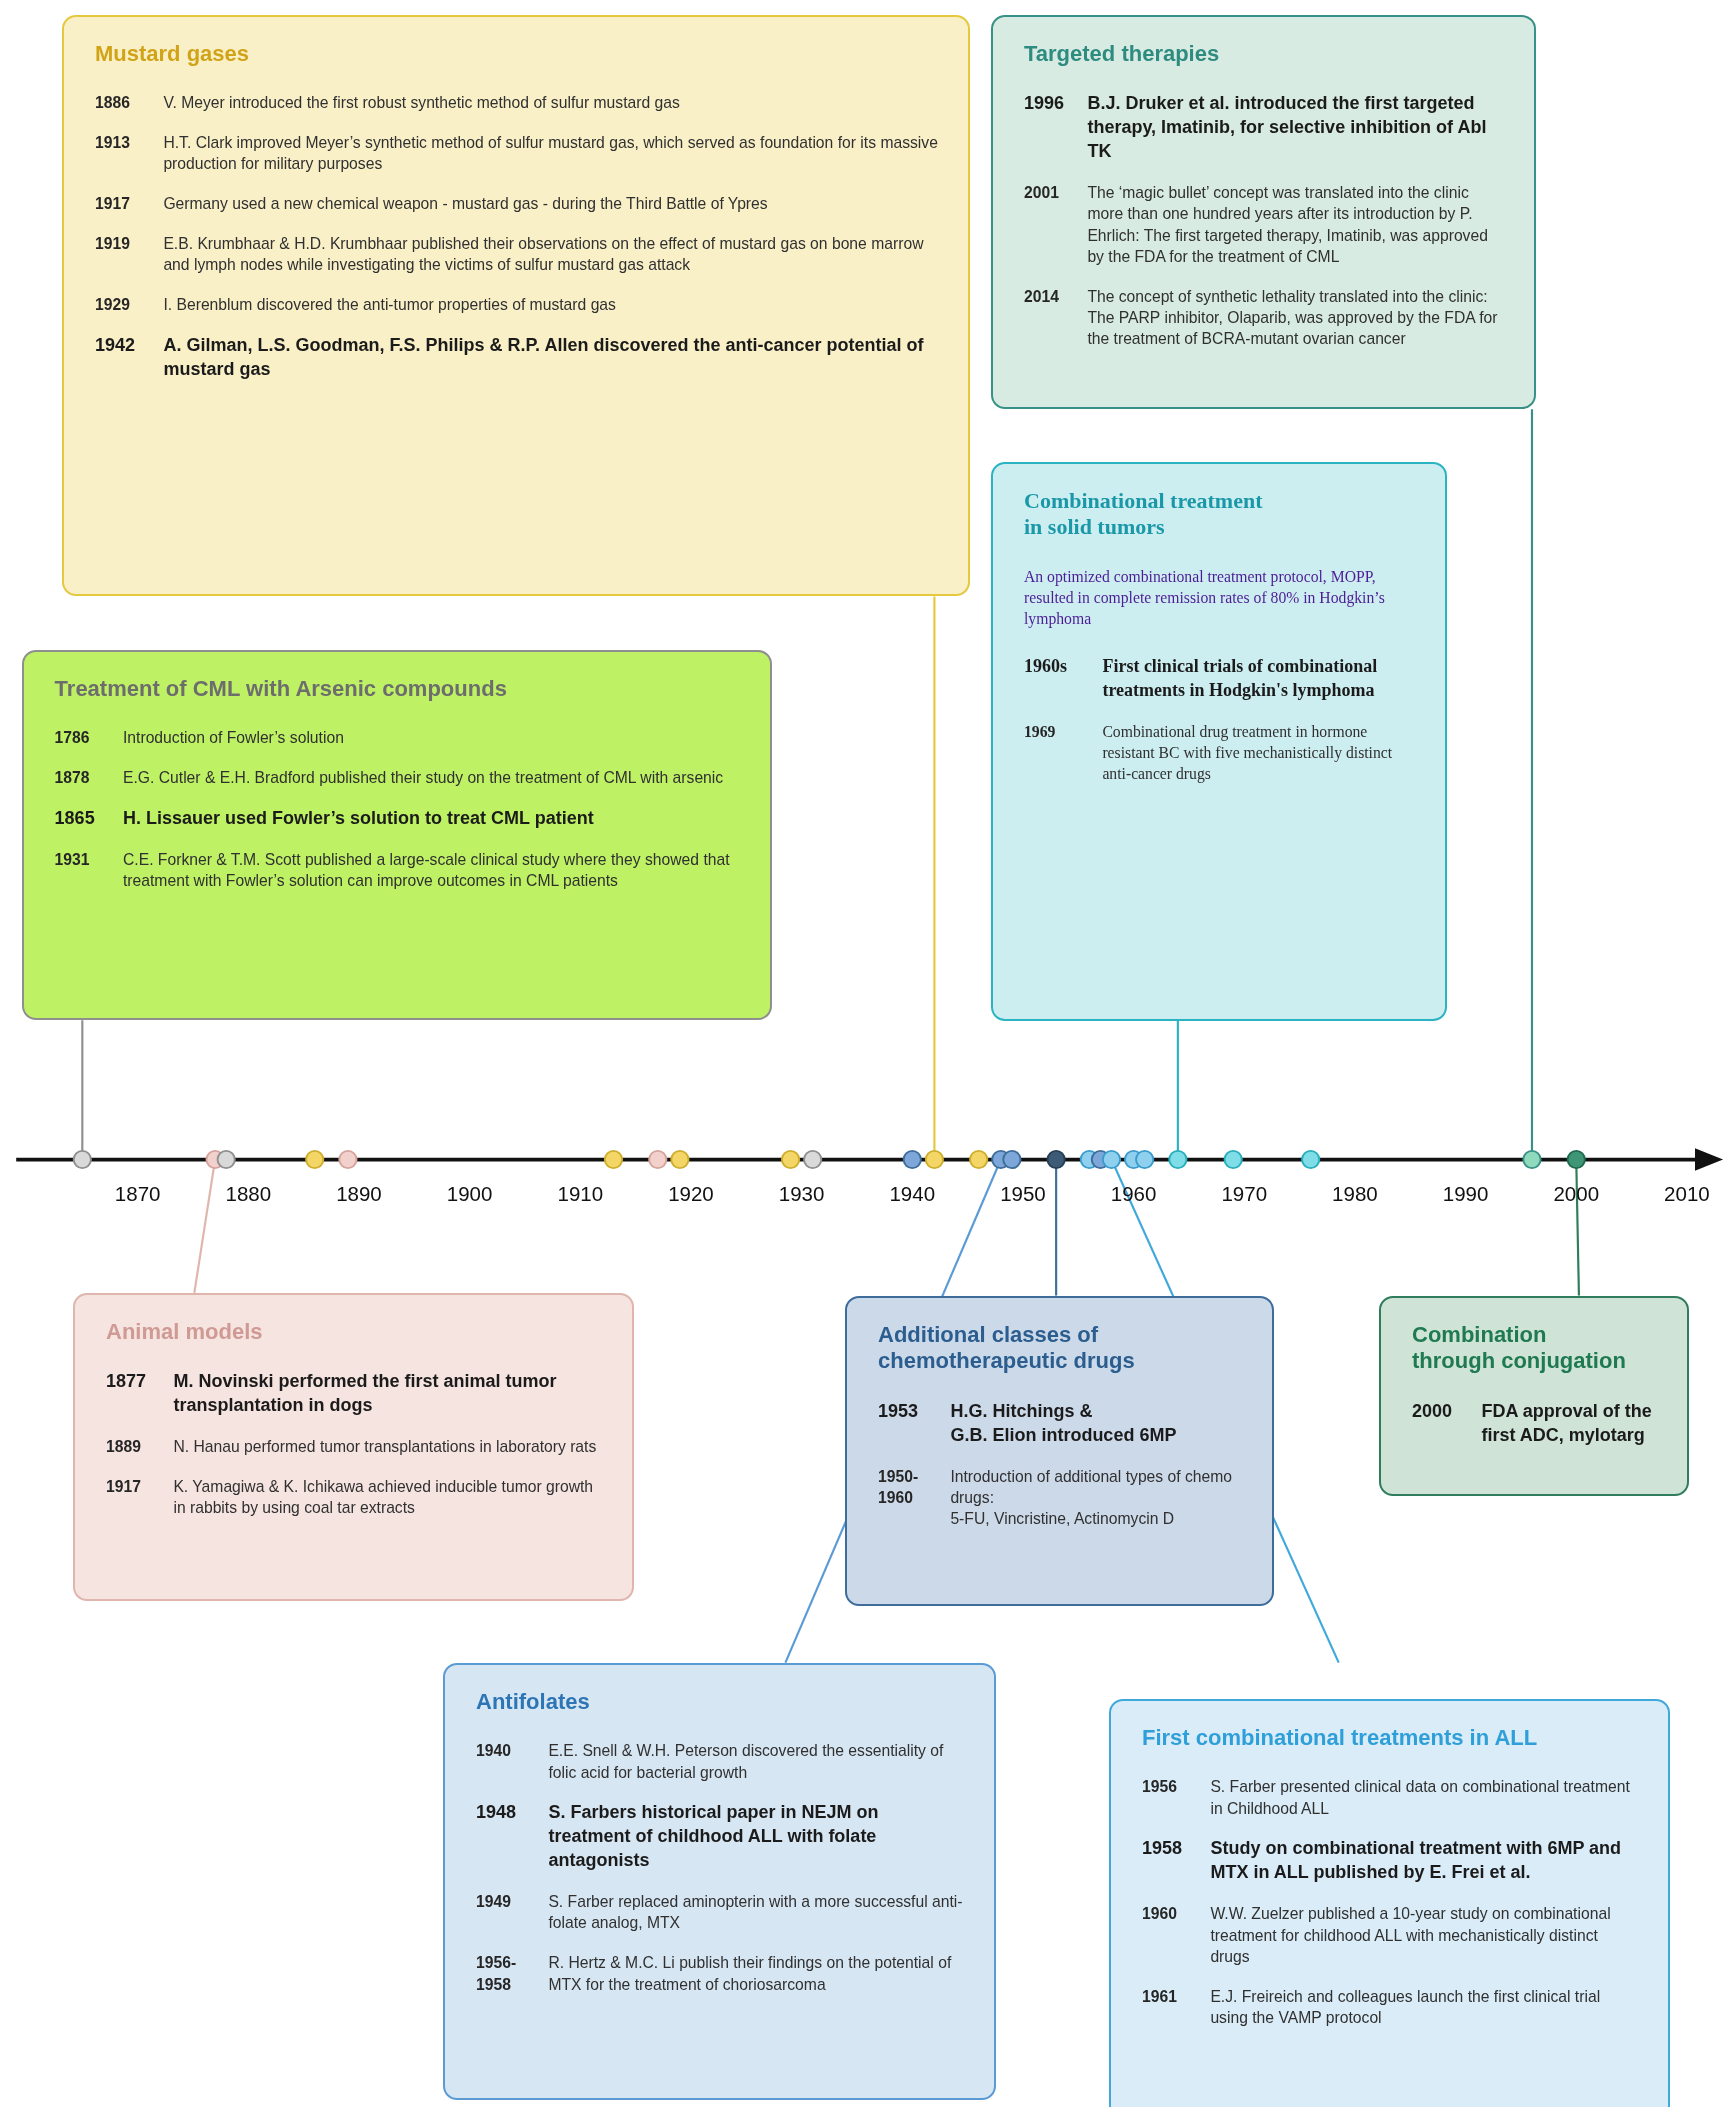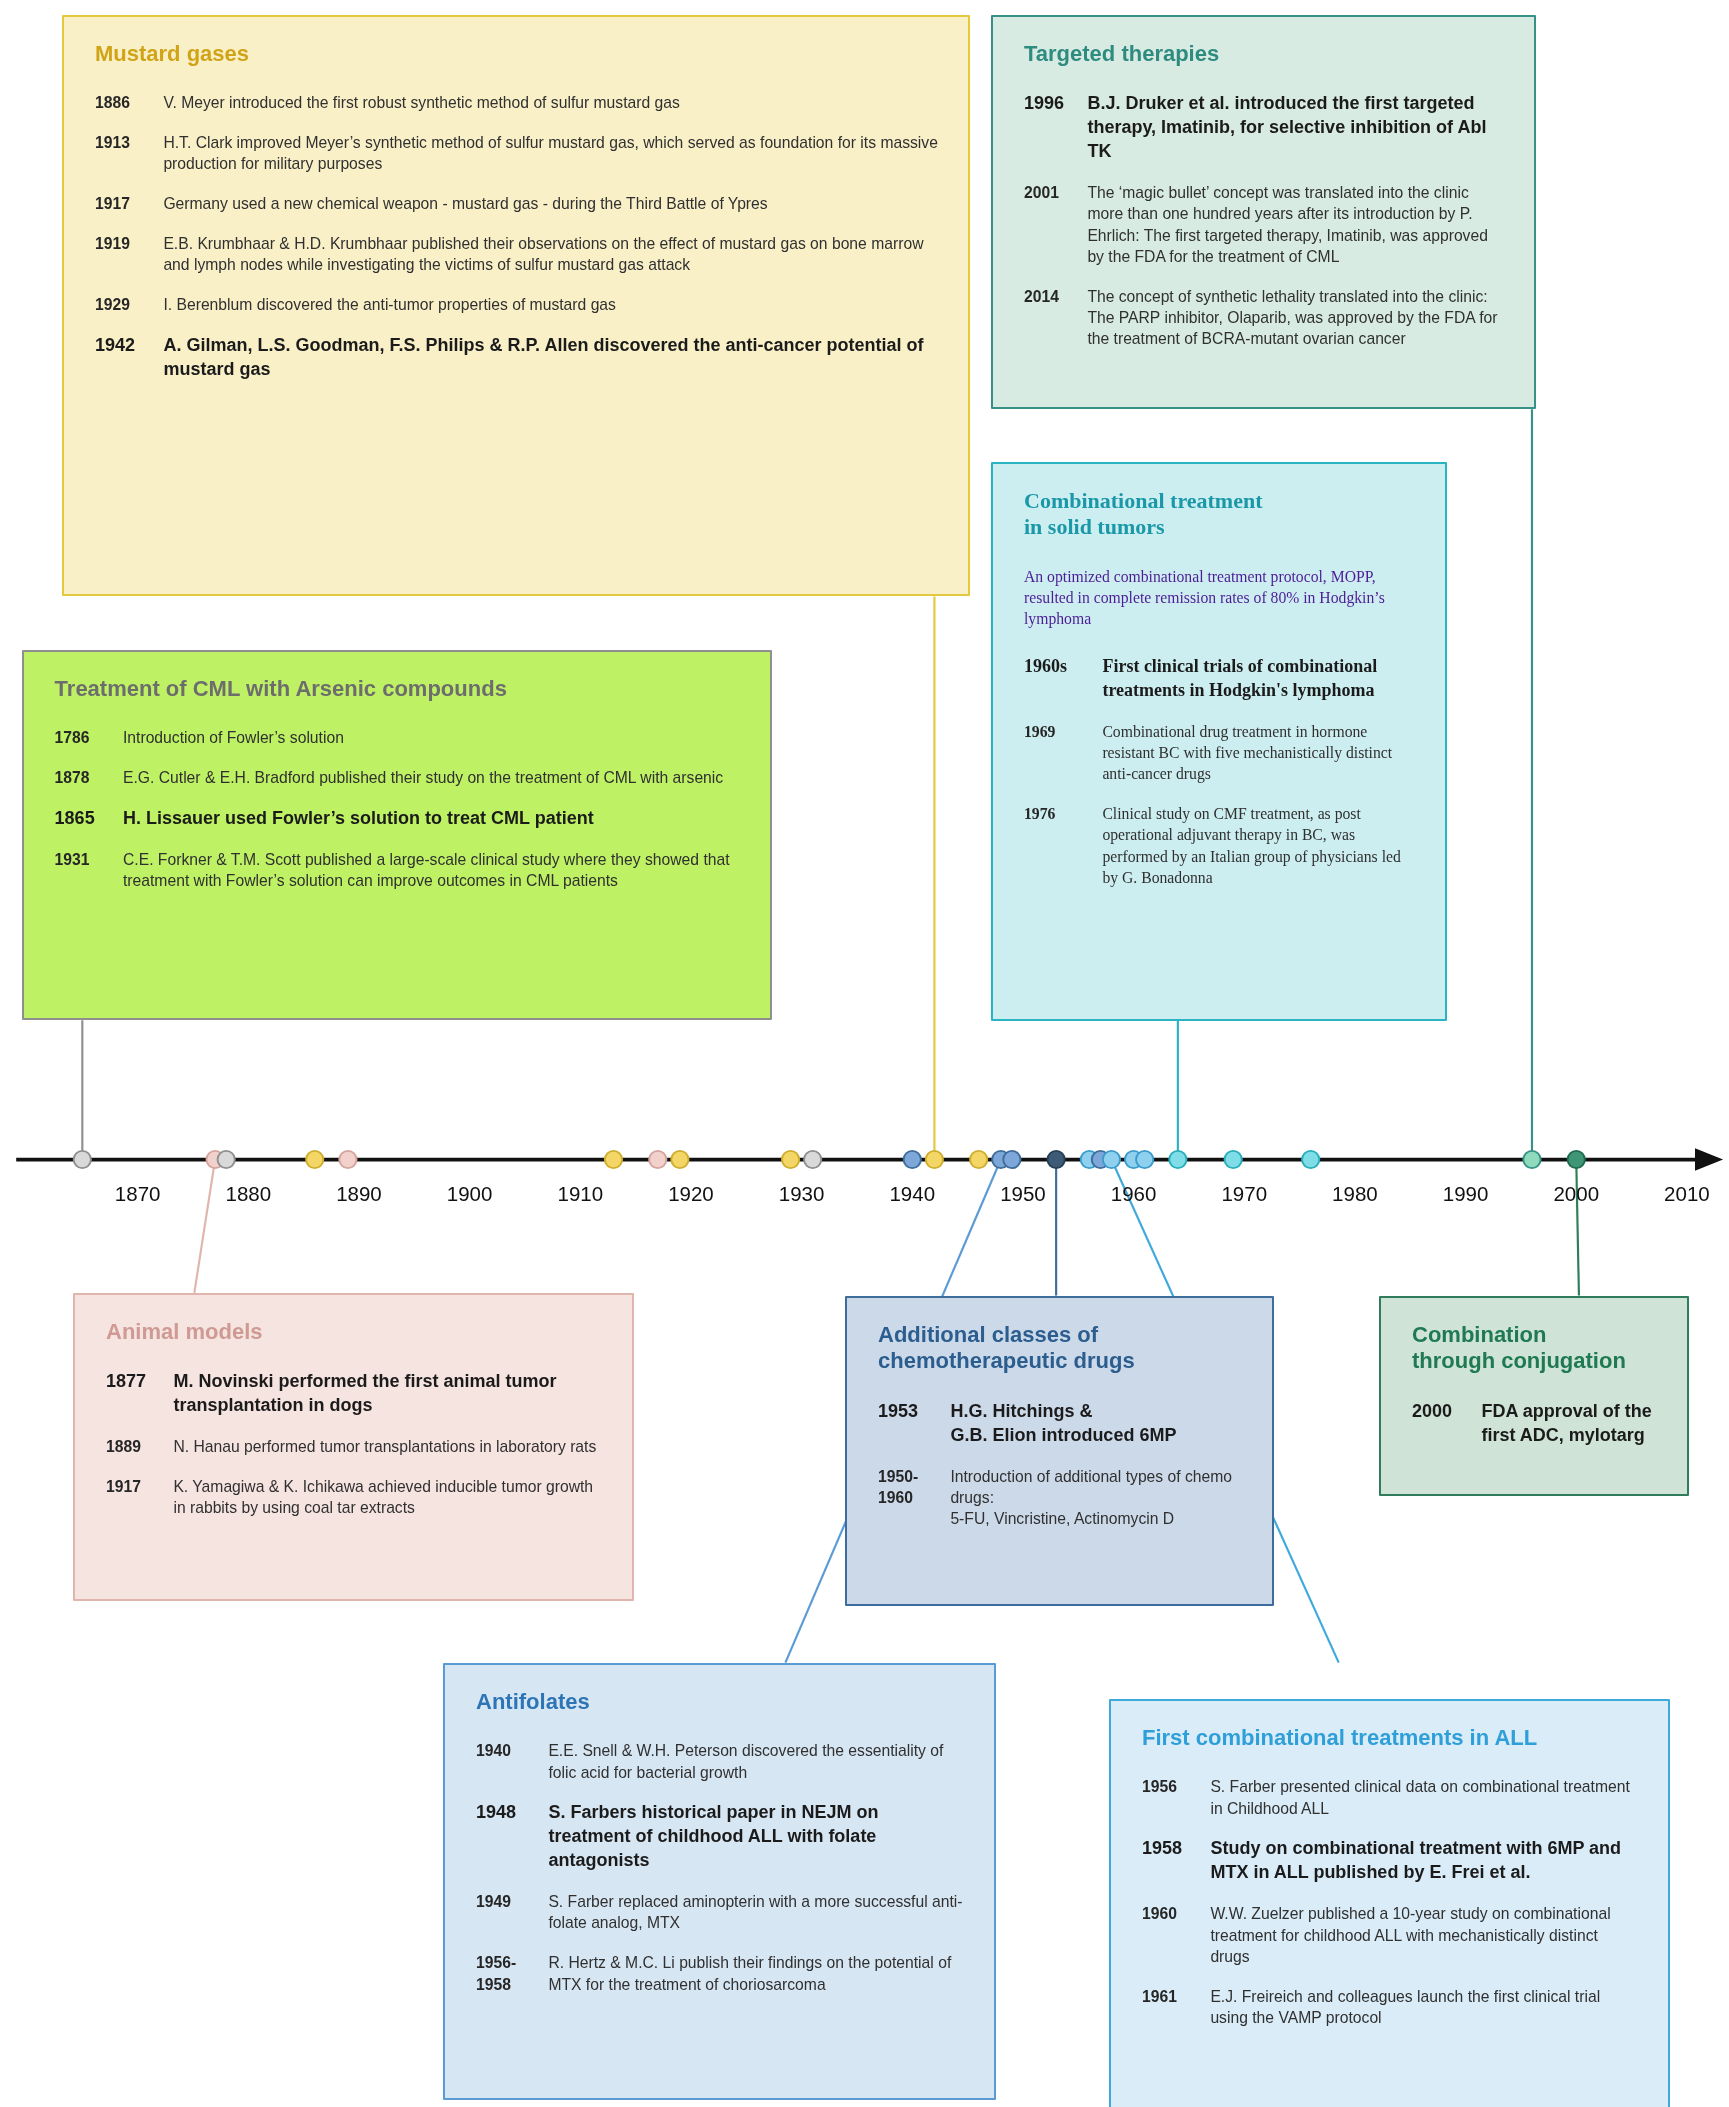--- a/index.html
+++ b/index.html
@@ -1,21 +1,21 @@
 <!DOCTYPE html>
 <html style="font-size:8.6px"><head>
 <meta charset="utf-8">
 <style>
   * { margin:0; padding:0; box-sizing:border-box; }
   html,body { background:#ffffff; font-family:"Liberation Sans", sans-serif; }
   .canvas { position:relative; width:1729px; height:2108px; background:#ffffff; overflow:hidden; }
   #timeline-svg { position:absolute; left:0; top:0; z-index:1; }
   .box {
     position:absolute; z-index:2;
-    border:2.7px solid #999; border-radius:1px;
+    border:2.7px solid #999; border-radius:14px;
     padding:24px 30px 24px 31px;
   }
   .box-title {
     font-size:22px; font-weight:bold; line-height:1.2;
     margin-bottom:25px; white-space:pre-line;
   }
   .intro {
     font-size:15.7px; line-height:1.36; color:#4c1d95; margin-bottom:25px;
   }
   .entries { display:block; }
@@ -184,24 +184,20 @@
         <div class="entry bold">
           <span class="year">1960s</span>
           <span class="text">First clinical trials of combinational treatments in Hodgkin's lymphoma</span>
         </div>
 
         <div class="entry">
           <span class="year">1969</span>
           <span class="text">Combinational drug treatment in hormone resistant BC with five mechanistically distinct anti-cancer drugs</span>
         </div>
 
-        <div class="entry">
-          <span class="year">1976</span>
-          <span class="text">Clinical study on CMF treatment, as post operational adjuvant therapy in BC, was performed by an Italian group of physicians led by G. Bonadonna</span>
-        </div>
       </div>
   </section>
 
   <section class="box" style="left: 73px; top: 1293px; width: 561px; min-height: 308px; background: rgb(246, 228, 225); border-color: rgb(223, 181, 173); --yw: 49px;">
     <h2 class="box-title" style="color: rgb(207, 154, 147);">Animal models</h2>
     <div class="entries">
 
         <div class="entry bold">
           <span class="year">1877</span>
           <span class="text">M. Novinski performed the first animal tumor transplantation in dogs</span>

